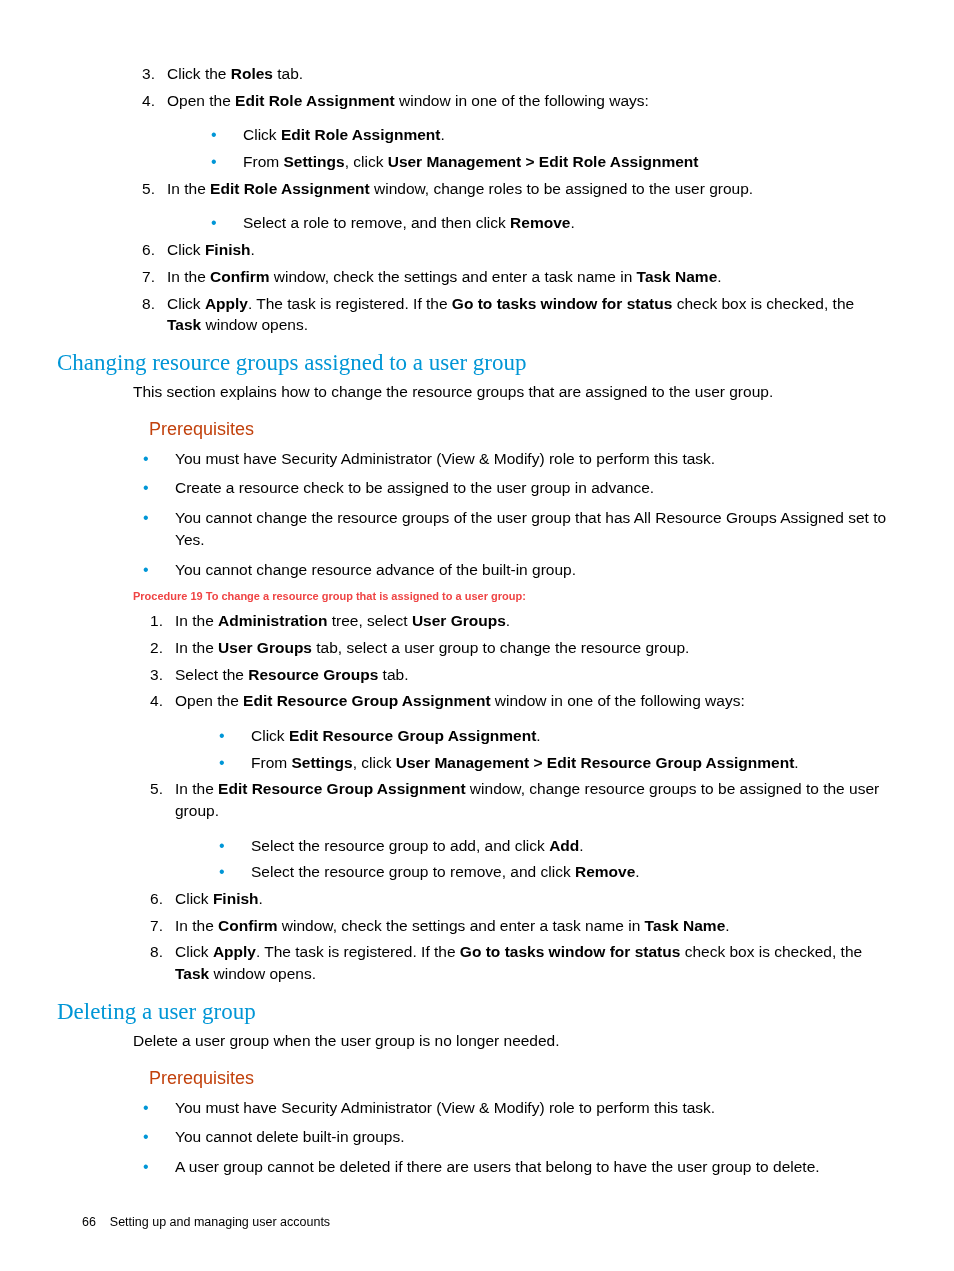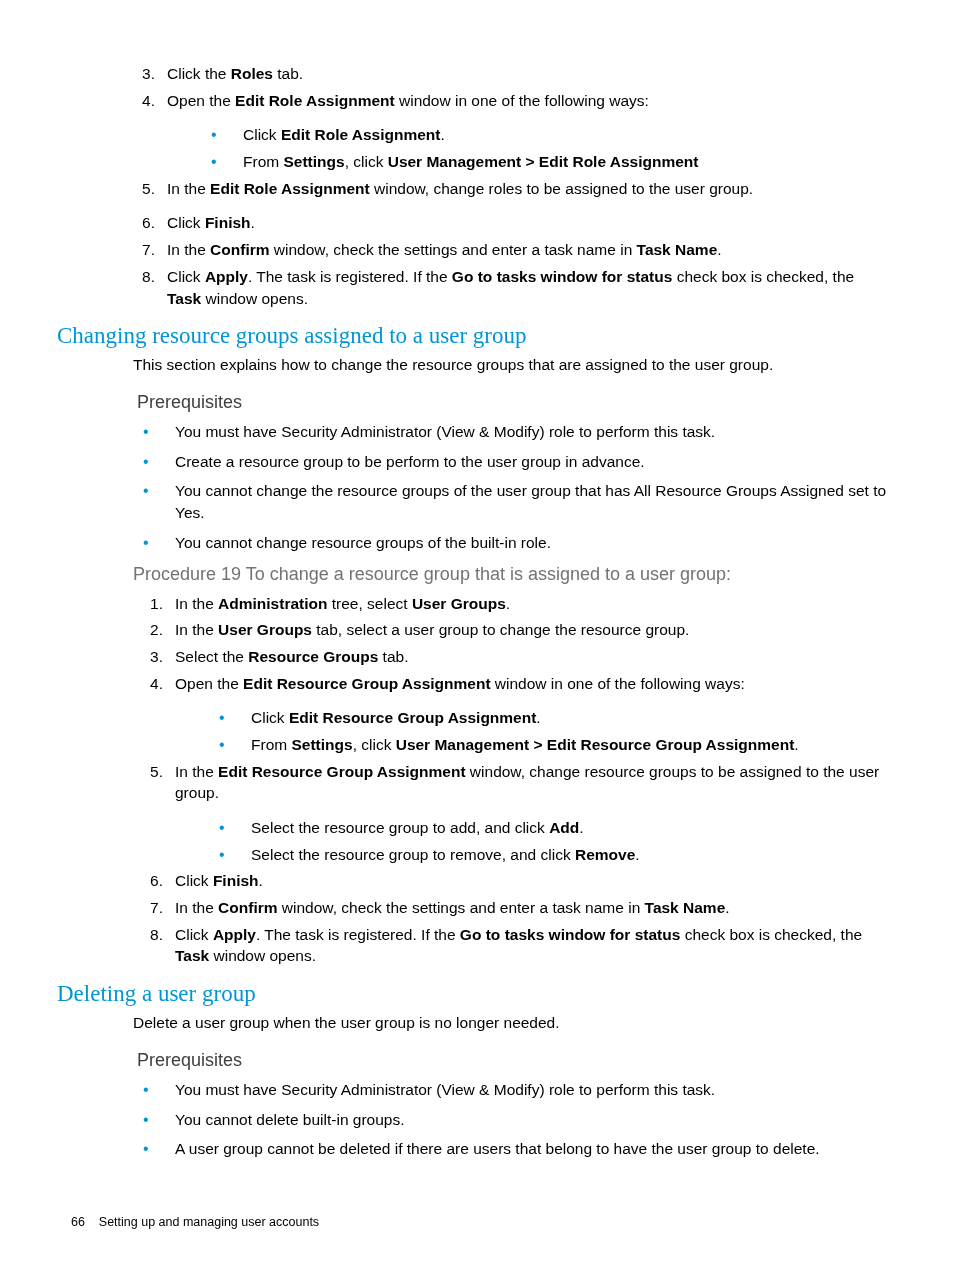--- a/index.html
+++ b/index.html
@@ -22,28 +22,28 @@
     font-family: Liberation Serif, serif;
     font-weight: 400;
     font-size: 23px;
     color: #0096d6;
     margin: 14px 0 6px -8px;
   }
   h3 {
     font-family: Arial, Helvetica, sans-serif;
     font-weight: 400;
     font-size: 18px;
-    color: #404040;
-    margin: 16px 0 6px 4px;
+    color: #c2410c;
+    margin: 16px 0 6px 16px;
   }
   .proc-title {
-    font-weight: normal;
-    color: #737373;
+    font-weight: bold;
+    color: #ef4444;
     margin: 10px 0 8px 0;
-    font-size: 18px;
+    font-size: 11px;
   }
   p.intro {
     margin: 6px 0 8px 0;
     line-height: 1.35;
   }
   ol.steps {
     list-style: none;
     padding: 0;
     margin: 0 0 0 0;
   }
@@ -100,21 +100,21 @@
   }
   .content-block {
     margin-left: 68px;
   }
   .steps-block {
     margin-left: 60px;
   }
   .footer {
     position: absolute;
     bottom: 42px;
-    left: 71px;
+    left: 82px;
     font-size: 12.5px;
     color: #000;
   }
   b { font-weight: bold; }
 </style>
 </head>
 <body>
 
 <div class="page">
 
@@ -122,37 +122,38 @@
     <ol class="steps">
       <li><span class="num">3.</span><span>Click the </span><b>Roles</b><span> tab.</span></li>
       <li><span class="num">4.</span><span>Open the </span><b>Edit Role Assignment</b><span> window in one of the following ways:</span>
         <ul class="bullets">
           <li><span>Click </span><b>Edit Role Assignment</b><span>.</span></li>
           <li><span>From </span><b>Settings</b><span>, click </span><b>User Management &gt; Edit Role Assignment</b></li>
         </ul>
       </li>
       <li><span class="num">5.</span><span>In the </span><b>Edit Role Assignment</b><span> window, change roles to be assigned to the user group.</span>
         <ul class="bullets">
+          <li><span>Select a role to remove, and then click </span><b>Remove</b><span>.</span></li>
         </ul>
       </li>
       <li><span class="num">6.</span><span>Click </span><b>Finish</b><span>.</span></li>
       <li><span class="num">7.</span><span>In the </span><b>Confirm</b><span> window, check the settings and enter a task name in </span><b>Task Name</b><span>.</span></li>
       <li><span class="num">8.</span><span>Click </span><b>Apply</b><span>. The task is registered. If the </span><b>Go to tasks window for status</b><span> check box is checked, the </span><b>Task</b><span> window opens.</span></li>
     </ol>
   </div>
 
   <h2>Changing resource groups assigned to a user group</h2>
   <div class="content-block">
     <p class="intro">This section explains how to change the resource groups that are assigned to the user group.</p>
     <h3>Prerequisites</h3>
     <ul class="prereq">
       <li>You must have Security Administrator (View &amp; Modify) role to perform this task.</li>
-      <li>Create a resource group to be perform to the user group in advance.</li>
+      <li>Create a resource check to be assigned to the user group in advance.</li>
       <li>You cannot change the resource groups of the user group that has All Resource Groups Assigned set to Yes.</li>
-      <li>You cannot change resource groups of the built-in role.</li>
+      <li>You cannot change resource advance of the built-in group.</li>
     </ul>
     <div class="proc-title">Procedure 19 To change a resource group that is assigned to a user group:</div>
     <ol class="steps">
       <li><span class="num">1.</span><span>In the </span><b>Administration</b><span> tree, select </span><b>User Groups</b><span>.</span></li>
       <li><span class="num">2.</span><span>In the </span><b>User Groups</b><span> tab, select a user group to change the resource group.</span></li>
       <li><span class="num">3.</span><span>Select the </span><b>Resource Groups</b><span> tab.</span></li>
       <li><span class="num">4.</span><span>Open the </span><b>Edit Resource Group Assignment</b><span> window in one of the following ways:</span>
         <ul class="bullets">
           <li><span>Click </span><b>Edit Resource Group Assignment</b><span>.</span></li>
           <li><span>From </span><b>Settings</b><span>, click </span><b>User Management &gt; Edit Resource Group Assignment</b><span>.</span></li>

